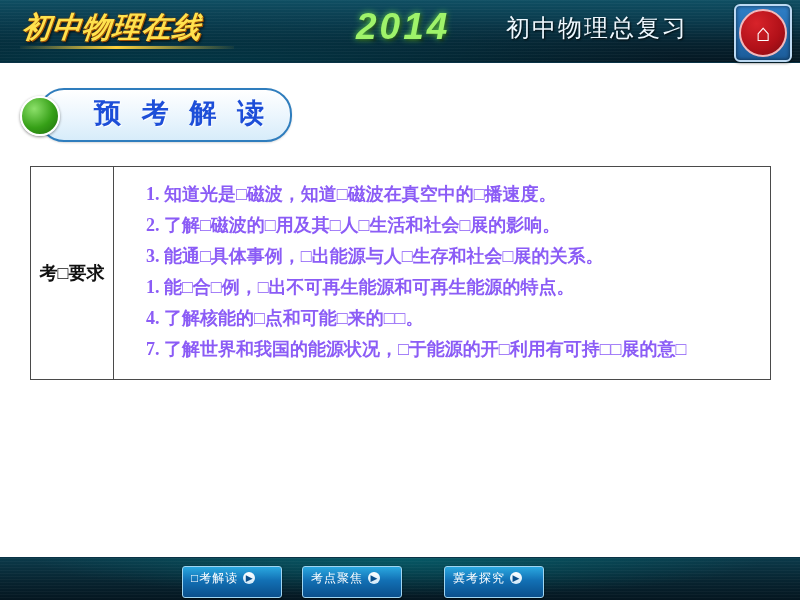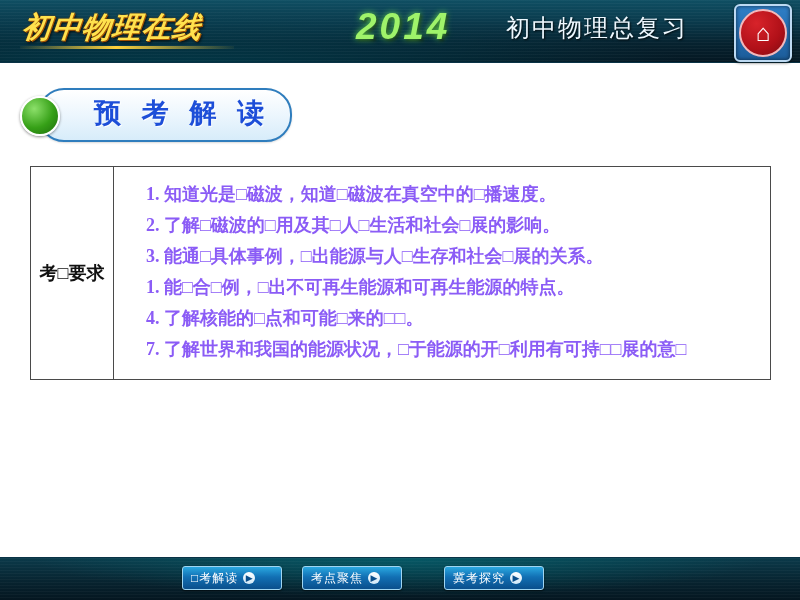--- a/index.html
+++ b/index.html
@@ -233,21 +233,21 @@
   .nav-btn {
     position: absolute;
     top: 8px;
     height: 22px;
     border-radius: 3px;
     background: linear-gradient(180deg, #2aa8e0 0%, #1270b4 45%, #0a4f8c 100%);
     border: 1px solid #9fd6f2;
     box-shadow: 0 1px 2px rgba(0,0,0,0.6);
     display: flex;
     align-items: center;
-    padding: 0 6px 0 8px;
+    padding: 0 6px 8px 8px;
     z-index: 3;
   }
   .nav-btn .nav-label {
     font-family: "Liberation Serif", serif;
     font-size: 12px;
     color: #ffffff;
     letter-spacing: 1px;
     white-space: nowrap;
   }
   .nav-btn .nav-arrow {

